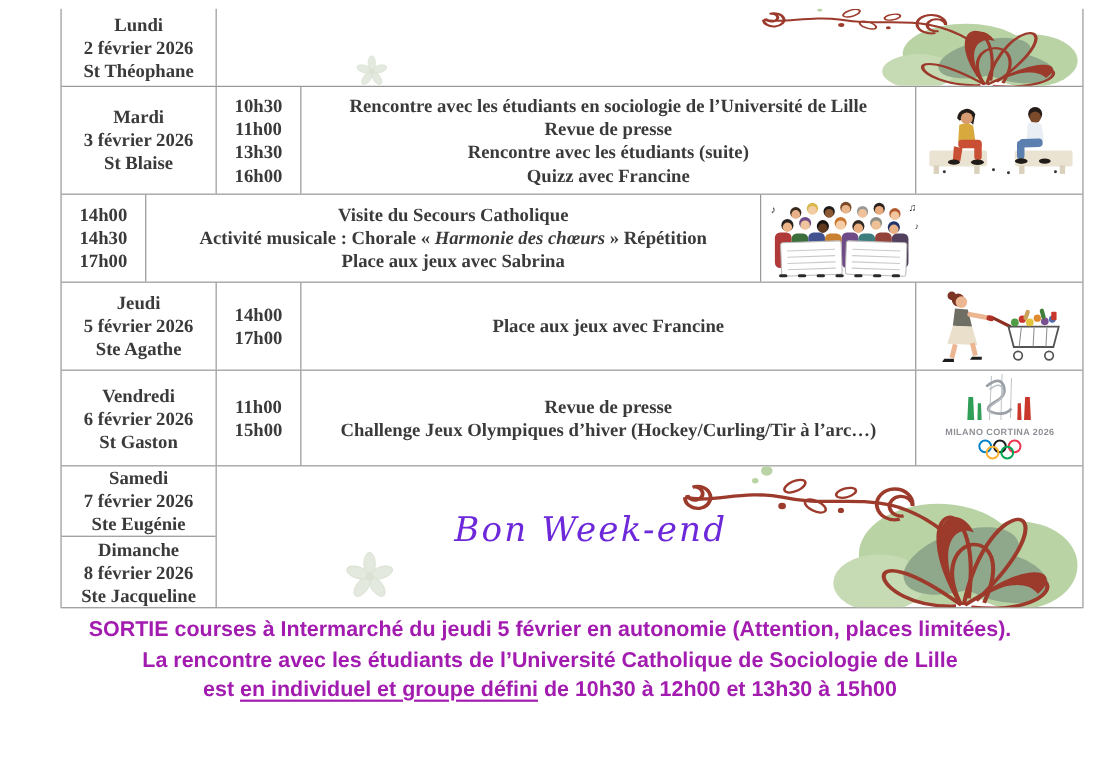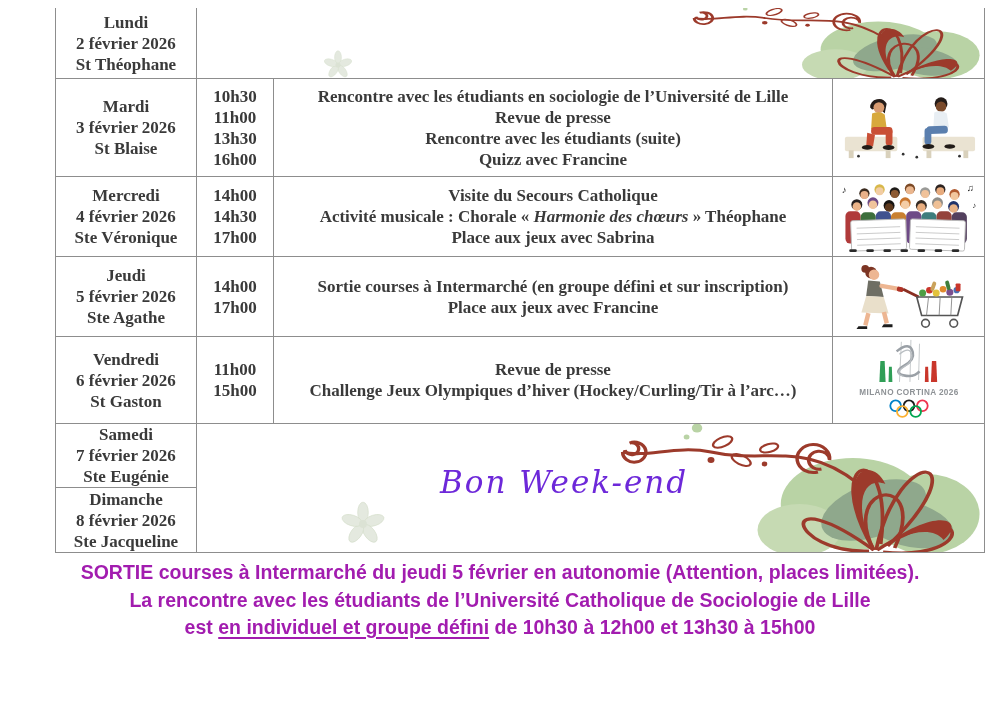--- a/index.html
+++ b/index.html
@@ -9,21 +9,21 @@
   
   .tbl{position:absolute;left:55px;top:8px;width:928px;height:545px;
        border-left:1px solid #8d8d8d;border-right:1px solid #8d8d8d;box-sizing:content-box;}
   .r{position:absolute;left:0;width:928px;display:flex;box-sizing:border-box;
      border-bottom:1px solid #8d8d8d;}
   .r1{top:0;height:71px;}
   .r2{top:71px;height:98px;}
   .r3{top:169px;height:80px;}
   .r4{top:249px;height:80px;}
   .r5{top:329px;height:87px;}
-  .r6{top:416px;height:129px;gap:27px;}
+  .r6{top:416px;height:129px;}
   .c{box-sizing:border-box;display:flex;flex-direction:column;justify-content:center;
      align-items:center;text-align:center;}
   .cday{width:141px;border-right:1px solid #8d8d8d;}
   .ctime{width:77px;border-right:1px solid #8d8d8d;text-align:center;}
   .cact{width:559px;border-right:1px solid #8d8d8d;padding:0 4px;}
   .cimg{width:151px;}
   .crest{flex:1;position:relative;overflow:hidden;display:block;}
   .wkcol{width:141px;border-right:1px solid #8d8d8d;display:flex;flex-direction:column;box-sizing:border-box;}
   .wkhalf{height:64px;display:flex;flex-direction:column;justify-content:center;align-items:center;text-align:center;box-sizing:border-box;}
   .wkhalf.first{border-bottom:1px solid #8d8d8d;}
@@ -161,33 +161,28 @@
           <ellipse cx="112" cy="56" rx="5.5" ry="2.4" fill="#221c18"></ellipse>
           <circle cx="18" cy="66" r="1.4" fill="#333"></circle>
           <circle cx="64" cy="64" r="1.4" fill="#333"></circle>
           <circle cx="78" cy="67" r="1.4" fill="#333"></circle>
           <circle cx="122" cy="66" r="1.4" fill="#333"></circle>
         </svg>
       </div>
     </div>
 
     <div class="r r3">
-      <div class="c cday">
-        <div class="tl">Mercredi</div>
-        <div class="tl">4 février 2026</div>
-        <div class="tl">Ste Véronique</div>
-      </div>
       <div class="c ctime">
         <div class="tl">14h00</div>
         <div class="tl">14h30</div>
         <div class="tl">17h00</div>
       </div>
       <div class="c cact">
         <div class="aline">Visite du Secours Catholique</div>
-        <div class="aline"><span>Activité musicale : Chorale « </span><i>Harmonie des chœurs</i><span> » Théophane</span></div>
+        <div class="aline"><span>Activité musicale : Chorale « </span><i>Harmonie des chœurs</i><span> » Répétition</span></div>
         <div class="aline">Place aux jeux avec Sabrina</div>
       </div>
       <div class="c cimg">
         <svg width="144" height="74" viewBox="0 0 150 78">
           <text x="4" y="14" font-size="10" fill="#222">♪</text>
           <text x="136" y="12" font-size="10" fill="#222">♫</text>
           <text x="142" y="30" font-size="8" fill="#222">♪</text>
 
           <g>
             <g transform="translate(28,14)">
@@ -298,21 +293,20 @@
       <div class="c cday">
         <div class="tl">Jeudi</div>
         <div class="tl">5 février 2026</div>
         <div class="tl">Ste Agathe</div>
       </div>
       <div class="c ctime">
         <div class="tl">14h00</div>
         <div class="tl">17h00</div>
       </div>
       <div class="c cact">
-        <div class="aline">Sortie courses à Intermarché (en groupe défini et sur inscription)</div>
         <div class="aline">Place aux jeux avec Francine</div>
       </div>
       <div class="c cimg">
         <svg width="140" height="70" viewBox="0 0 140 72">
           <circle cx="25" cy="7" r="4" fill="#7c3524"></circle>
           <circle cx="31" cy="11" r="6" fill="#7c3524"></circle>
           <circle cx="34" cy="13" r="5.4" fill="#edb692"></circle>
           <path d="M28 19 l12 1 4 16 -18 -1z" fill="#6e6e64"></path>
           <rect x="40" y="22" width="22" height="4.5" rx="2" fill="#edb692" transform="rotate(10 40 22)"></rect>
           <rect x="58" y="25" width="7" height="5" rx="2" fill="#b03226" transform="rotate(10 58 25)"></rect>

